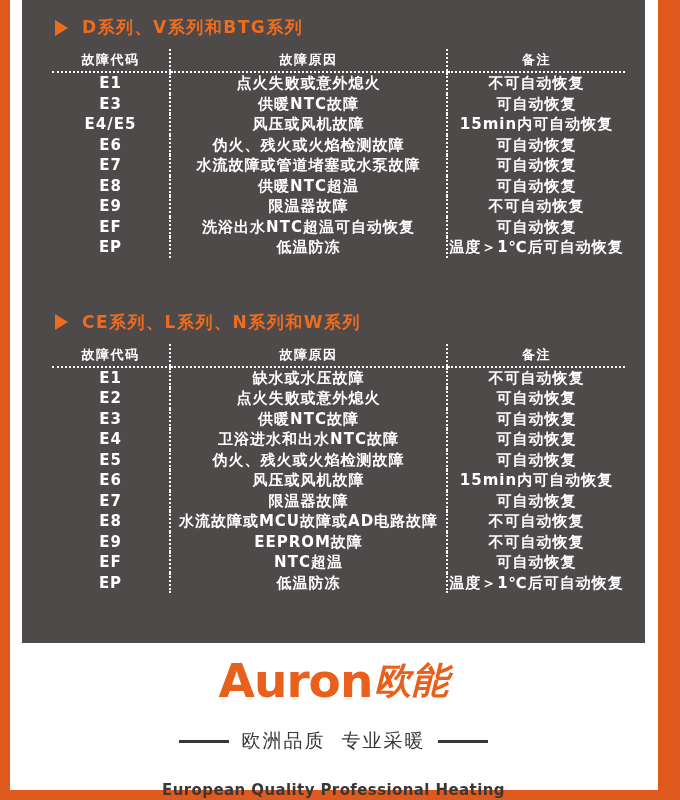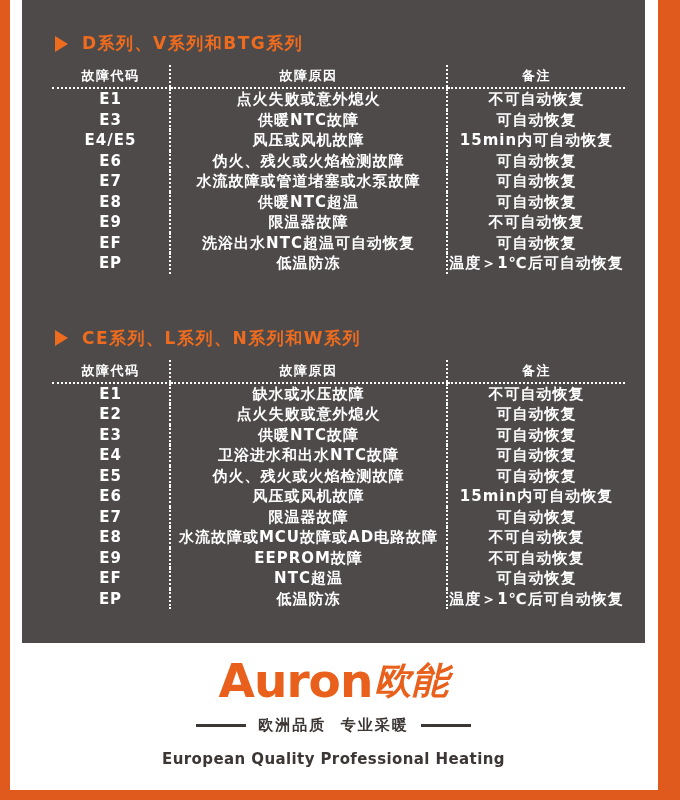--- a/index.html
+++ b/index.html
@@ -11,21 +11,21 @@
     font-family:"DejaVu Sans","Liberation Sans",sans-serif;
   }
   .accent-left{position:absolute;left:0;top:0;width:10px;height:100%;background:#e05a1e;}
   .accent-right{position:absolute;right:0;top:0;width:22px;height:100%;background:#e05a1e;}
   .accent-bottom{position:absolute;left:0;bottom:0;width:100%;height:10px;background:#e05a1e;}
   .panel{
     position:absolute;left:22px;top:0;
     width:623px;height:643px;
     background:#4e4a4a;
     box-sizing:border-box;
-    padding-top:32px;
+    padding-top:16px;
   }
   .sec-title{
     display:flex;align-items:center;
     margin:0 0 10px 33px;
     color:#ef6c1e;
     font-size:17px;font-weight:bold;
     letter-spacing:1.5px;
   }
   .sec-title .arrow{
     width:0;height:0;
@@ -71,22 +71,22 @@
   }
   .logo-cjk{
     font-size:37px;font-weight:900;line-height:1;margin-left:2px;font-style:italic;
   }
   .tagline-row{
     display:flex;justify-content:center;align-items:center;
     margin-top:7px;color:#3c3735;
   }
   .tagline-row .dash{width:50px;height:3px;background:#3c3735;flex:0 0 auto;}
   .tagline-text{
-    font-size:15px;font-weight:bold;letter-spacing:2px;
-    margin:4px 12px;white-space:pre;
+    font-size:19px;font-weight:normal;letter-spacing:2px;
+    margin:16px 12px;white-space:pre;
   }
   .tagline-en{
     margin-top:11px;
     font-size:15px;font-weight:bold;letter-spacing:0.4px;
     color:#3c3735;
   }
 </style>
 </head>
 <body>
 

